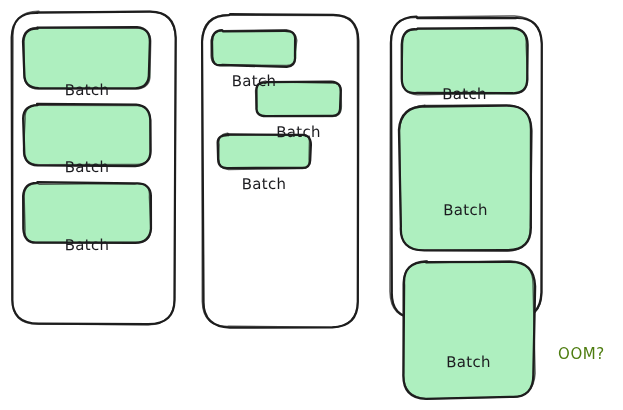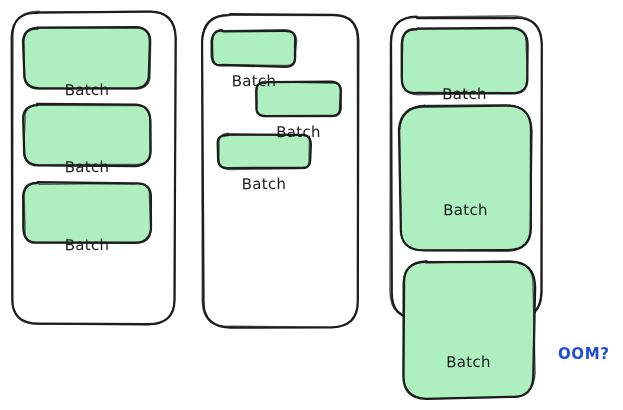--- a/index.html
+++ b/index.html
@@ -37,24 +37,24 @@
     justify-content: center;
     color: #1b1b1f;
     font-family: "DejaVu Sans", sans-serif;
     font-size: 15px;
     letter-spacing: 0.3px;
     white-space: nowrap;
     transform: rotate(-0.4deg);
   }
   .oom-label {
     position: absolute;
-    color: #1d4ed8;
+    color: #4d7c0f;
     font-family: "DejaVu Sans", sans-serif;
     font-size: 15px;
-    font-weight: 700;
+    font-weight: 400;
     letter-spacing: 0.6px;
     white-space: nowrap;
   }
 </style>
 </head>
 <body>
 
 <svg id="canvas" viewBox="0 0 623 410" xmlns="http://www.w3.org/2000/svg">
     <g>
       <path d="M 36.96366836804136 12.625208311586272 L 149.84965090842437 11.572532797172913 Q 174.75833508510996 11.382257394810328 175.70912134135565 37.41119725727997 L 174.447967285173 298.56809806901407 Q 175.21295715372682 324.0607747653503 148.17494125379014 324.1955624288393 L 38.707665468104025 323.683973813422 Q 11.573479399789814 323.44153998975713 12.269957912606168 298.36532354423093 L 11.663296413777068 37.36460485480009 Q 12.500506879631667 11.944587779326637 37.761620736523355 13.018906713518737 Z" fill="#ffffff" stroke="#1e1e1e" stroke-width="2.2" stroke-linecap="round" stroke-linejoin="round" opacity="1"></path>

